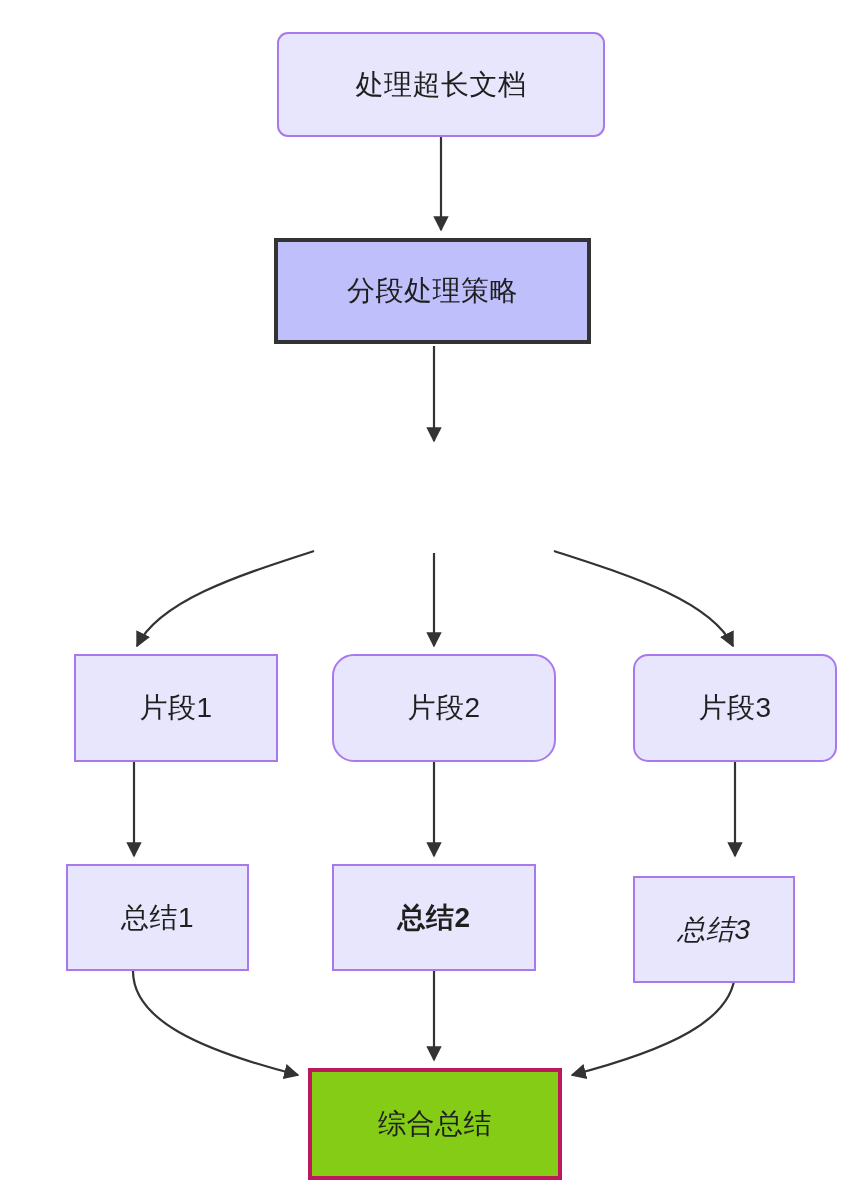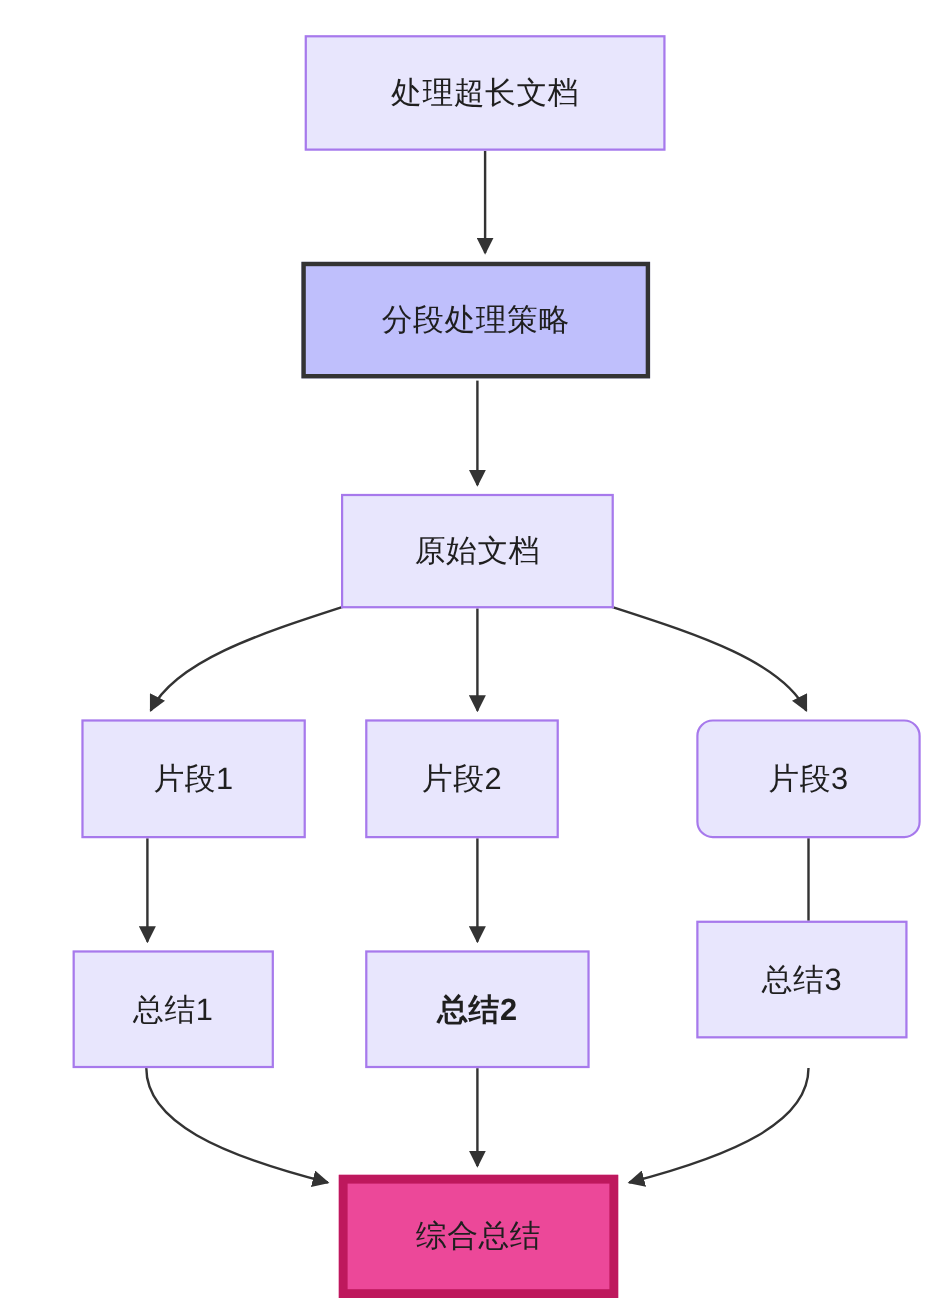--- a/index.html
+++ b/index.html
@@ -39,22 +39,22 @@
     font-size: 28px;
     line-height: 1.2;
     letter-spacing: 0.5px;
     white-space: nowrap;
   }
   .node.emph {
     background: #bfbffc;
     border: 4px solid #333333;
   }
   .node.result {
-    background: #ec4899;
-    border: 8px solid #be185d;
+    background: #84cc16;
+    border: 4px solid #be185d;
   }
   .node-label {
     display: block;
   }
 </style>
 </head>
 <body>
 
 <div id="canvas">
 
@@ -81,53 +81,50 @@
 
     <path d="M 735 762 L 735 856" fill="none" stroke="#333333" stroke-width="2.2" marker-end="url(#arrow)"></path>
 
     <path d="M 133 971 C 133 1020, 200 1050, 298 1075" fill="none" stroke="#333333" stroke-width="2.2" marker-end="url(#arrow)"></path>
 
     <path d="M 434 971 L 434 1060" fill="none" stroke="#333333" stroke-width="2.2" marker-end="url(#arrow)"></path>
 
     <path d="M 735 971 C 735 1020, 668 1050, 572 1075" fill="none" stroke="#333333" stroke-width="2.2" marker-end="url(#arrow)"></path>
   </svg>
 
-  <div class="node" id="node-n1" style="left:277px; top:32px; width:328px; height:105px;">
+  <div class="node" id="node-n1" style="left:277px; top:32px; width:328px; height:105px;border-radius:11px;">
     <span class="node-label">处理超长文档</span>
   </div>
 
   <div class="node emph" id="node-n2" style="left:274px; top:238px; width:317px; height:106px;">
     <span class="node-label">分段处理策略</span>
   </div>
 
-  <div class="node" id="node-n3" style="left:310px; top:449px; width:248px; height:104px;">
-    <span class="node-label">原始文档</span>
-  </div>
 
   <div class="node" id="node-n4" style="left:32px; top:654px; width:204px; height:108px;margin-left:42px;">
     <span class="node-label">片段1</span>
   </div>
 
-  <div class="node" id="node-n5" style="left:332px; top:654px; width:176px; height:108px;">
+  <div class="node" id="node-n5" style="left:332px; top:654px; width:224px; height:108px;border-radius:22px;">
     <span class="node-label">片段2</span>
   </div>
 
   <div class="node" id="node-n6" style="left:633px; top:654px; width:204px; height:108px;border-radius:15px;">
     <span class="node-label">片段3</span>
   </div>
 
   <div class="node" id="node-n7" style="left:32px; top:864px; width:183px; height:107px;margin-left:34px;">
     <span class="node-label">总结1</span>
   </div>
 
   <div class="node" id="node-n8" style="left:332px; top:864px; width:204px; height:107px;font-weight:bold;">
     <span class="node-label">总结2</span>
   </div>
 
-  <div class="node" id="node-n9" style="left:633px; top:837px; width:192px; height:107px;">
+  <div class="node" id="node-n9" style="left:633px; top:876px; width:162px; height:107px;font-style:italic;">
     <span class="node-label">总结3</span>
   </div>
 
   <div class="node result" id="node-n10" style="left:308px; top:1068px; width:254px; height:112px;">
     <span class="node-label">综合总结</span>
   </div>
 
 </div>
 
 </body></html>

